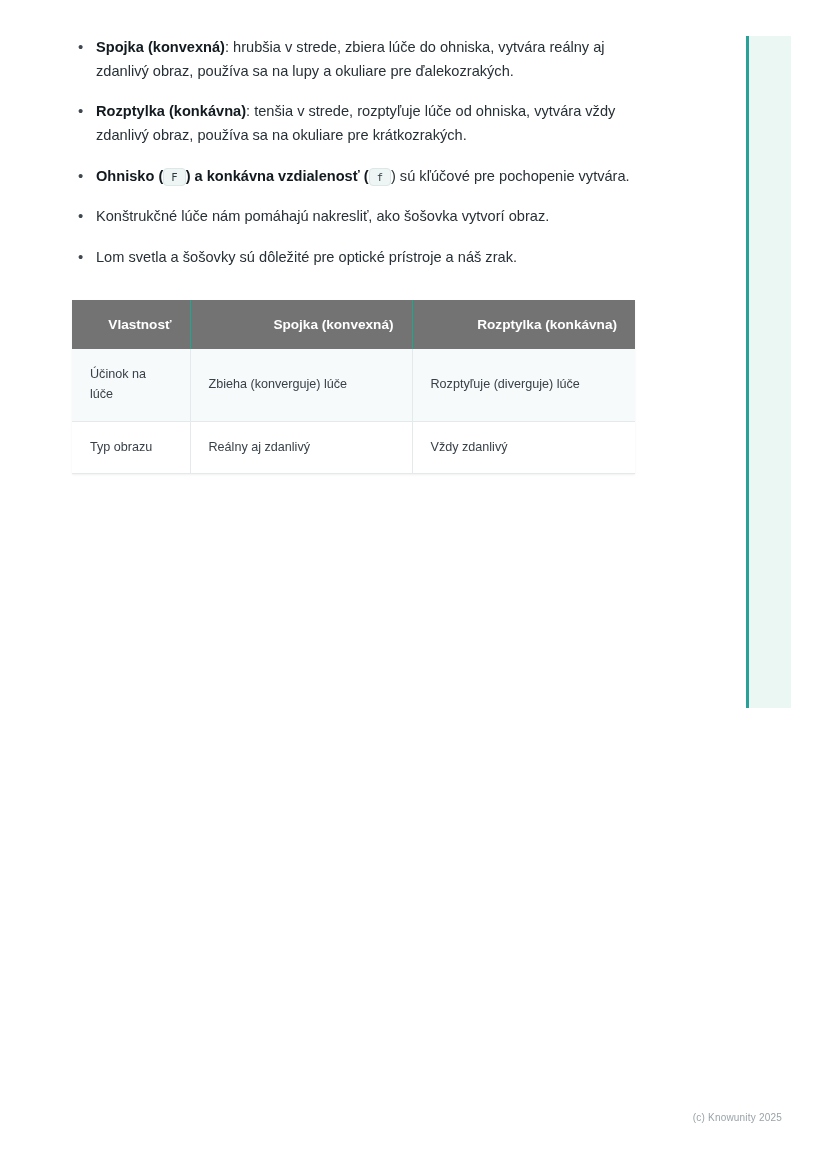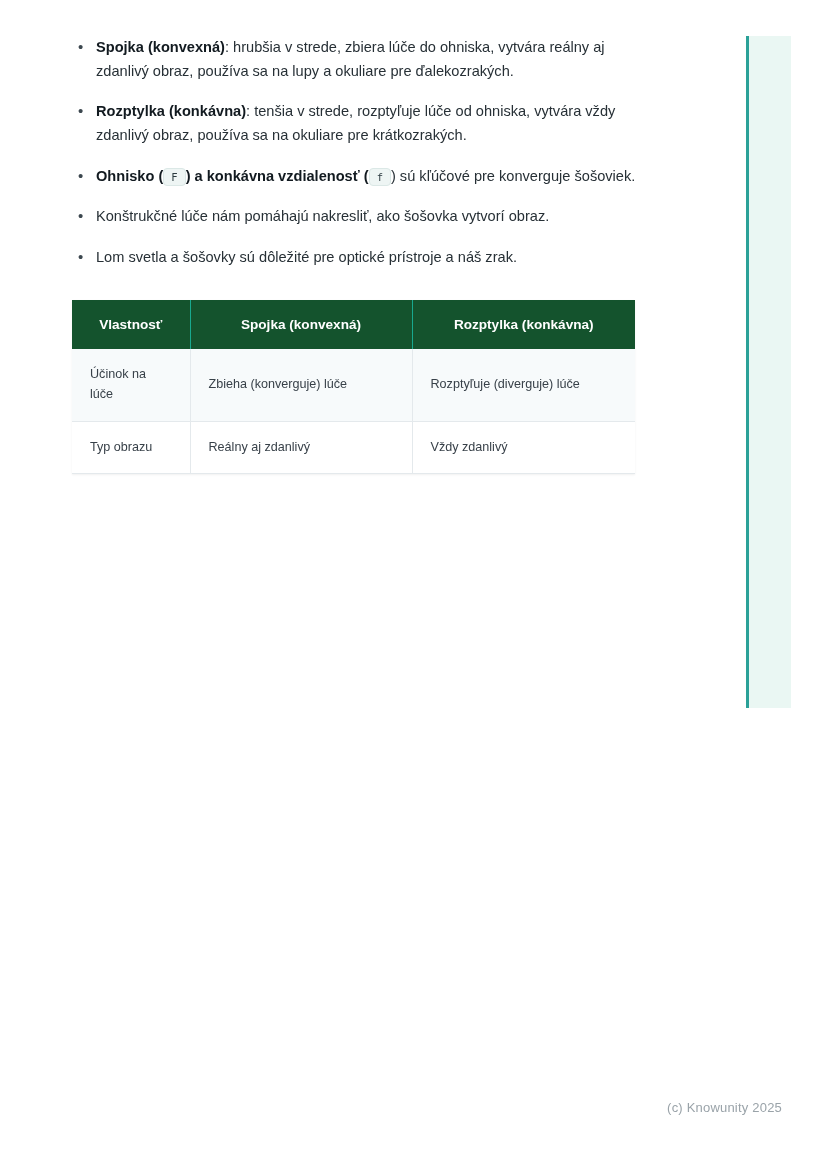--- a/index.html
+++ b/index.html
@@ -80,25 +80,25 @@
   }
 
   table.props {
     border-collapse: collapse;
     width: 563px;
     margin-top: 31px;
     table-layout: fixed;
     box-shadow: 0 1px 2px rgba(0,0,0,0.06);
   }
   table.props th {
-    background: #14532d;
+    background: #737373;
     color: #ffffff;
     font-size: 13.6px;
     font-weight: bold;
-    text-align: center;
+    text-align: right;
     padding: 17px 18px;
     border-right: 1px solid #18a98e;
     vertical-align: middle;
   }
   table.props th:last-child { border-right: none; }
   table.props td {
     font-size: 12.6px;
     color: #384149;
     padding: 16px 18px;
     border-bottom: 1px solid #e4e9ec;
@@ -109,22 +109,22 @@
   table.props td:last-child { border-right: none; }
   table.props tr.alt td { background: #f7fafb; }
   table.props tr:last-child td { border-bottom: 1px solid #e4e9ec; }
   table.props col.c1 { width: 118px; }
   table.props col.c2 { width: 222px; }
   table.props col.c3 { width: 223px; }
 
   .footer {
     position: absolute;
     right: 46px;
-    bottom: 56px;
-    font-size: 13px;
+    bottom: 48px;
+    font-size: 10px;
     color: #9aa3a9;
     letter-spacing: 0.2px;
   }
 </style>
 </head>
 <body>
 
 <div class="page">
 
   <div class="side-panel"></div>
@@ -135,21 +135,21 @@
 
       <li>
         <span class="b">Spojka (konvexná)</span><span>: hrubšia v strede, zbiera lúče do ohniska, vytvára reálny aj zdanlivý obraz, používa sa na lupy a okuliare pre ďalekozrakých.</span>
       </li>
 
       <li>
         <span class="b">Rozptylka (konkávna)</span><span>: tenšia v strede, rozptyľuje lúče od ohniska, vytvára vždy zdanlivý obraz, používa sa na okuliare pre krátkozrakých.</span>
       </li>
 
       <li>
-        <span class="b">Ohnisko (</span><span class="mono-chip">F</span><span class="b">) a </span><span class="b">konkávna vzdialenosť (</span><span class="mono-chip">f</span><span>) sú kľúčové pre konverguje šošoviek.</span>
+        <span class="b">Ohnisko (</span><span class="mono-chip">F</span><span class="b">) a </span><span class="b">konkávna vzdialenosť (</span><span class="mono-chip">f</span><span>) sú kľúčové pre pochopenie vytvára.</span>
       </li>
 
       <li>
         <span>Konštrukčné lúče nám pomáhajú nakresliť, ako šošovka vytvorí obraz.</span>
       </li>
 
       <li>
         <span>Lom svetla a šošovky sú dôležité pre optické prístroje a náš zrak.</span>
       </li>
 

